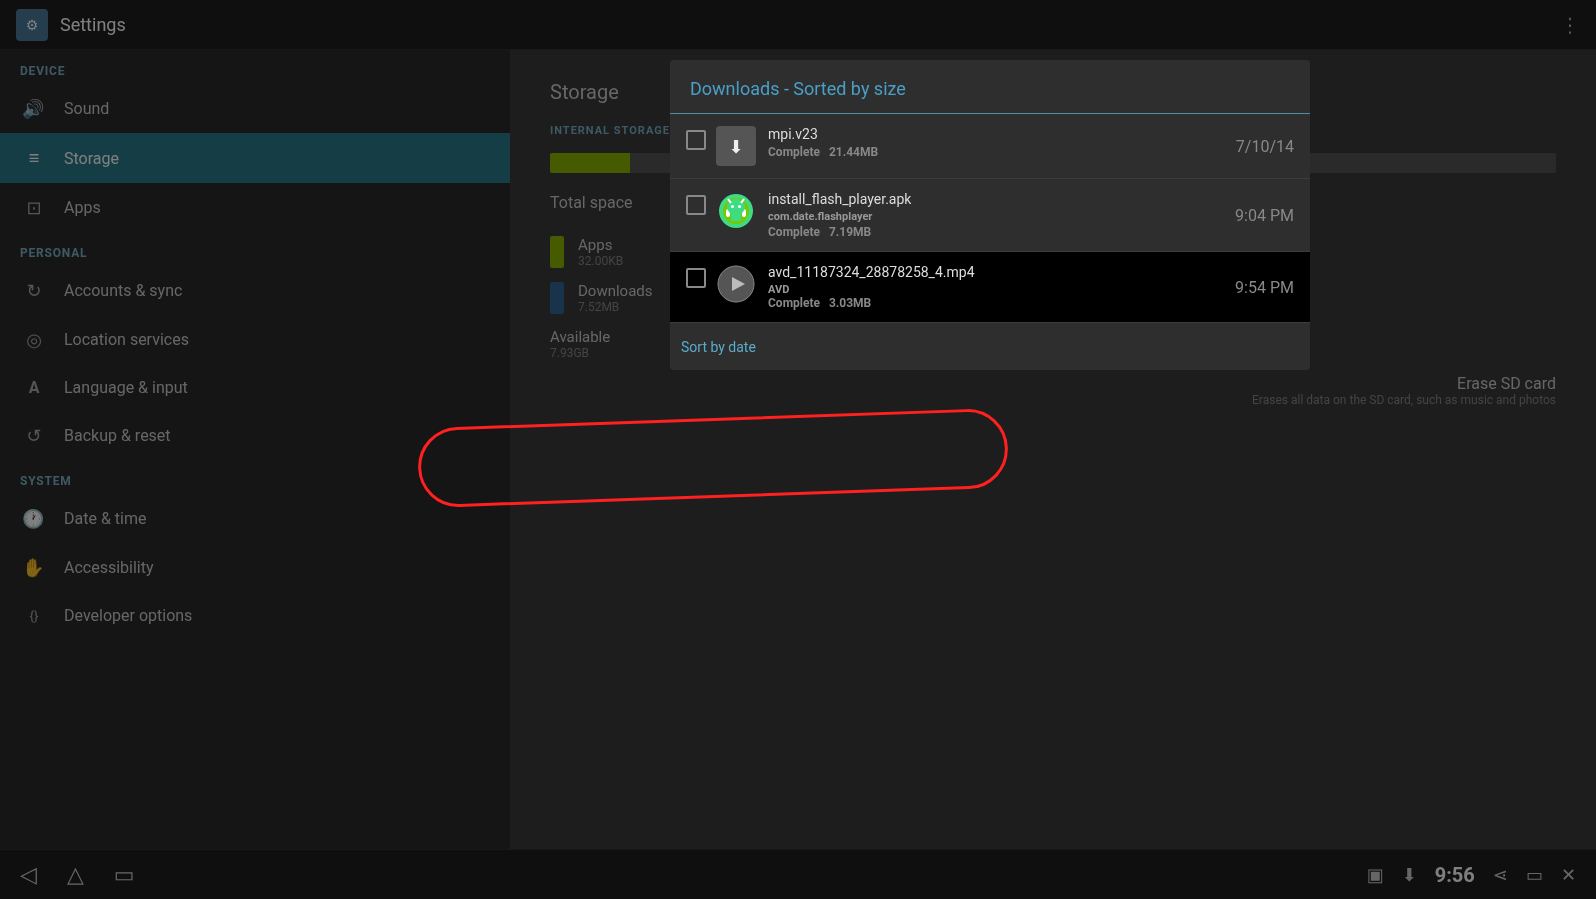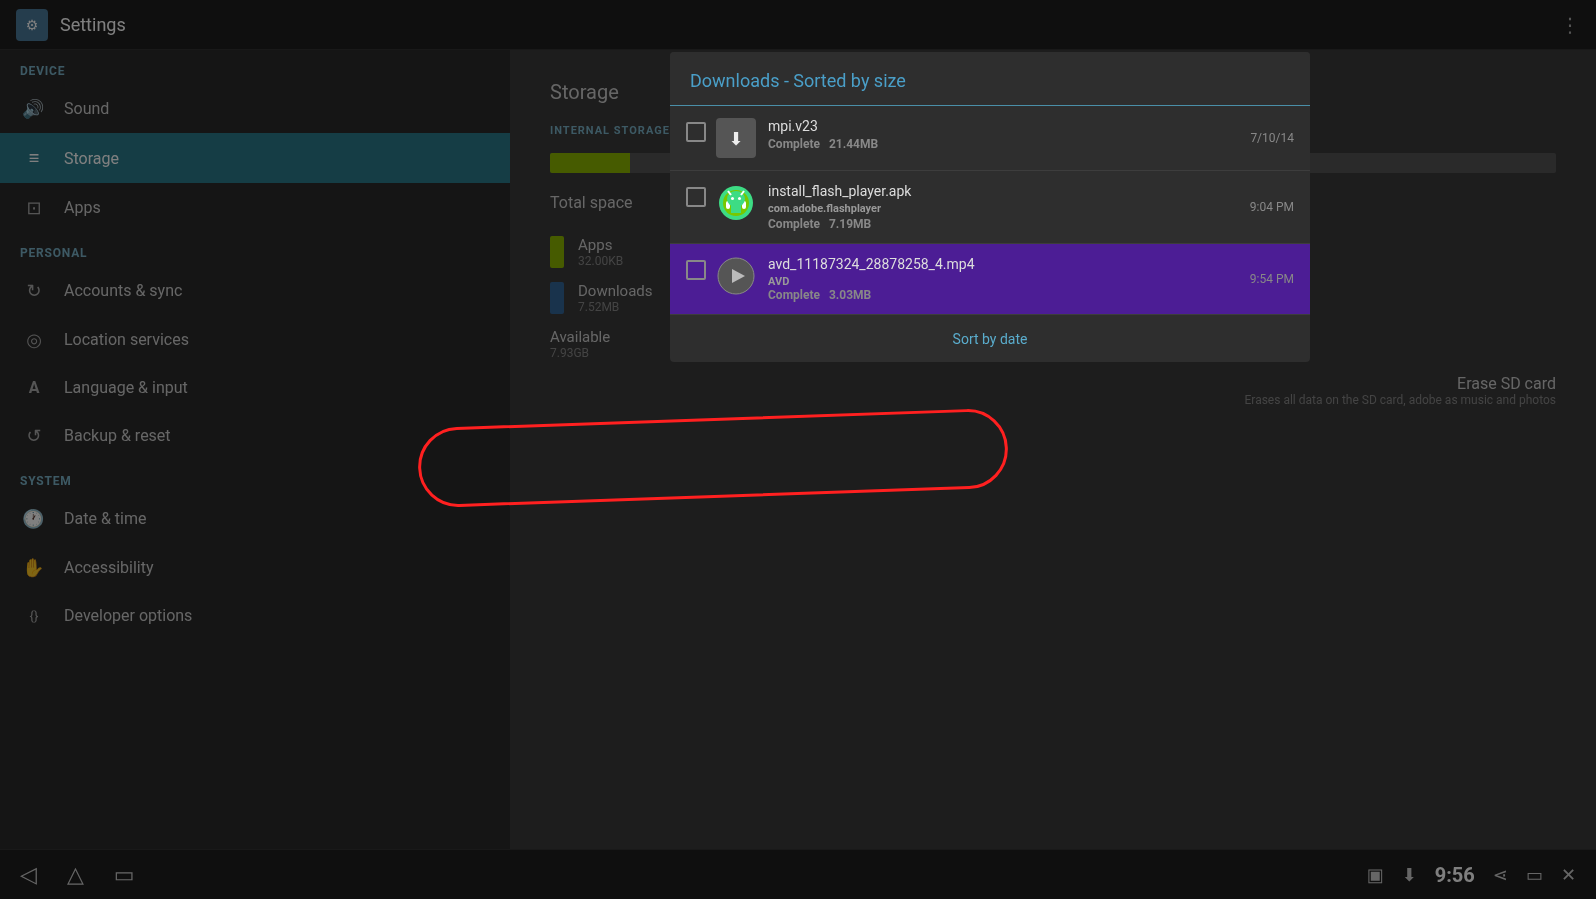--- a/index.html
+++ b/index.html
@@ -191,21 +191,21 @@
       color: #4a9fc8;
     }
     .download-item {
       display: flex;
       align-items: flex-start;
       padding: 12px 16px;
       border-bottom: 1px solid #3d3d3d;
       cursor: pointer;
     }
     .download-item.highlighted {
-      background: #4c1d95;
+      background: #000000;
     }
     .download-checkbox {
       width: 20px;
       height: 20px;
       border: 2px solid #888;
       border-radius: 2px;
       margin-right: 10px;
       margin-top: 4px;
       flex-shrink: 0;
     }
@@ -226,28 +226,27 @@
       font-size: 14px;
       color: #ddd;
       margin-bottom: 3px;
     }
     .download-sub {
       font-size: 12px;
       color: #888;
       font-weight: bold;
     }
     .download-time {
-      font-size: 12px;
+      font-size: 16px;
       color: #888;
       align-self: center;
       margin-left: 0;
     }
     .dialog-footer {
-      padding: 14px 20px;
-      text-align: center;
+      padding: 14px 11px;
     }
     .sort-btn {
       font-size: 14px;
       color: #5aaccc;
       cursor: pointer;
     }
 
     
     .circle-annotation {
       position: absolute;
@@ -394,28 +393,28 @@
 
     <div class="storage-info-row">
       <div>
         <div class="storage-info-text">Available</div>
         <div class="storage-info-sub">7.93GB</div>
       </div>
     </div>
 
     <div class="erase-sd-row">
       <div class="erase-sd-title">Erase SD card</div>
-      <div class="erase-sd-sub">Erases all data on the SD card, adobe as music and photos</div>
+      <div class="erase-sd-sub">Erases all data on the SD card, such as music and photos</div>
     </div>
   </div>
 </div>
 
 <div class="overlay-backdrop"></div>
 
-<div class="downloads-dialog" style="top:52px;">
+<div class="downloads-dialog" style="top:60px;">
   <div class="dialog-title-bar">
     <span class="dialog-title">Downloads - Sorted by size</span>
   </div>
 
   <div class="download-item">
     <div class="download-checkbox"></div>
     <div class="download-icon" style="background:#555;border-radius:4px;color:#eee;font-size:18px;">⬇</div>
     <div class="download-details">
       <div class="download-name">mpi.v23</div>
       <div class="download-sub">
@@ -437,21 +436,21 @@
         <ellipse cx="18" cy="14" rx="9" ry="8" fill="#3ddc84"></ellipse>
         <rect x="13" y="20" width="10" height="8" fill="#3ddc84"></rect>
         <line x1="13" y1="10" x2="10" y2="6" stroke="#fff" stroke-width="2"></line>
         <line x1="23" y1="10" x2="26" y2="6" stroke="#fff" stroke-width="2"></line>
         <circle cx="14.5" cy="13.5" r="1.5" fill="#fff"></circle>
         <circle cx="21.5" cy="13.5" r="1.5" fill="#fff"></circle>
       </svg>
     </div>
     <div class="download-details">
       <div class="download-name">install_flash_player.apk</div>
-      <div class="download-sub" style="font-size:11px;color:#999;margin-bottom:2px;">com.adobe.flashplayer</div>
+      <div class="download-sub" style="font-size:11px;color:#999;margin-bottom:2px;">com.date.flashplayer</div>
       <div class="download-sub">
         <span>Complete</span>&nbsp;&nbsp;
         <span>7.19MB</span>
       </div>
     </div>
     <div class="download-time">9:04 PM</div>
   </div>
 
   <div class="download-item highlighted" style="position:relative;">
     <div class="download-checkbox"></div>

